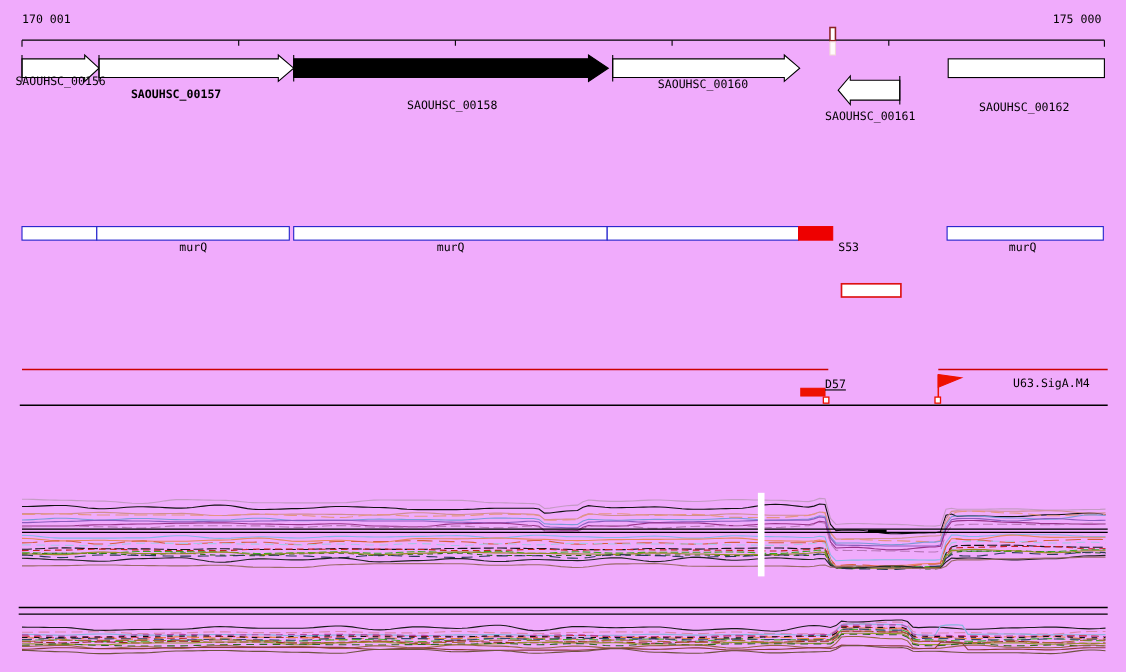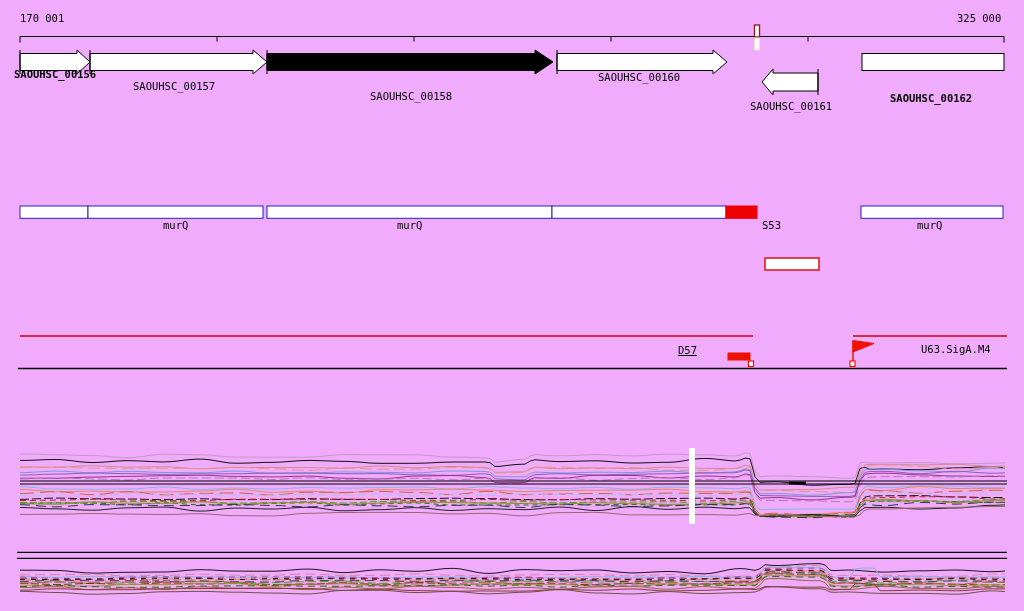--- a/index.html
+++ b/index.html
@@ -101,27 +101,27 @@
         <polyline points="20,583.1 25,583.1 30,582.9 35,582.7 40,582.5 45,582.3 50,582.1 55,582.1 60,582.1 65,582.1 70,582.1 75,582.2 80,582.2 85,582.2 90,582.2 95,582.2 100,582.2 105,582.2 110,582.2 115,582.2 120,582.2 125,582.2 130,582.2 135,582.2 140,582.3 145,582.3 150,582.3 155,582.4 160,582.4 165,582.4 170,582.4 175,582.3 180,582.1 185,582.0 190,581.9 195,581.8 200,581.8 205,581.8 210,581.8 215,581.9 220,582.0 225,582.1 230,582.2 235,582.2 240,582.3 245,582.5 250,582.9 255,583.4 260,583.8 265,584.2 270,584.4 275,584.4 280,584.4 285,584.4 290,584.4 295,584.4 300,584.4 305,584.4 310,584.4 315,584.3 320,584.0 325,583.8 330,583.5 335,583.2 340,583.1 345,583.0 350,583.1 355,583.2 360,583.4 365,583.6 370,583.8 375,583.9 380,583.9 385,583.9 390,583.9 395,583.9 400,584.0 405,584.0 410,584.0 415,584.0 420,583.9 425,583.7 430,583.3 435,582.9 440,582.5 445,582.2 450,582.0 455,582.0 460,582.1 465,582.1 470,582.2 475,582.2 480,582.3 485,582.3 490,582.3 495,582.4 500,582.7 505,583.0 510,583.3 515,583.6 520,583.8 525,583.8 530,583.7 535,583.4 540,583.0 545,582.6 550,582.2 555,581.9 560,581.8 565,581.9 570,582.1 575,582.3 580,582.6 585,582.8 590,583.0 595,583.1 600,583.1 605,583.2 610,583.4 615,583.7 620,583.9 625,584.0 630,584.1 635,584.1 640,583.9 645,583.6 650,583.2 655,582.8 660,582.5 665,582.3 670,582.3 675,582.4 680,582.7 685,583.1 690,583.4 695,583.7 700,583.9 705,584.0 710,583.8 715,583.5 720,583.1 725,582.6 730,582.2 735,581.9 740,581.8 745,581.8 750,582.0 755,582.1 760,579.2 765,573.8 770,573.6 775,573.7 780,573.7 785,573.8 790,574.0 795,574.2 800,574.4 805,574.6 810,574.7 815,574.7 820,574.6 825,576.4 830,582.4 835,583.3 840,583.2 845,583.1 850,583.1 855,583.2 860,583.4 865,583.6 870,583.9 875,584.1 880,584.2 885,584.3 890,584.1 895,583.9 900,583.6 905,583.3 910,583.0 915,582.7 920,582.7 925,582.7 930,583.0 935,583.3 940,583.6 945,583.9 950,584.1 955,584.2 960,584.2 965,583.9 970,583.4 975,582.9 980,582.4 985,582.0 990,581.8 995,581.8 1000,581.9 1005,582.2" fill="none" stroke="#a86632" stroke-width="1" stroke-dasharray="12 5"></polyline>
         <polyline points="20,579.6 25,579.6 30,579.5 35,579.5 40,579.4 45,579.4 50,579.4 55,579.4 60,579.3 65,579.3 70,579.3 75,579.2 80,579.2 85,579.1 90,579.1 95,579.1 100,579.0 105,578.9 110,578.8 115,578.7 120,578.6 125,578.5 130,578.5 135,578.5 140,578.4 145,578.4 150,578.3 155,578.3 160,578.3 165,578.3 170,578.3 175,578.2 180,578.2 185,578.2 190,578.2 195,578.2 200,578.2 205,578.3 210,578.5 215,578.7 220,579.1 225,579.4 230,579.6 235,579.7 240,579.6 245,579.5 250,579.3 255,579.1 260,578.9 265,578.7 270,578.6 275,578.6 280,578.5 285,578.4 290,578.3 295,578.2 300,578.1 305,578.0 310,578.0 315,578.1 320,578.2 325,578.4 330,578.6 335,578.7 340,578.8 345,578.8 350,578.9 355,578.9 360,579.0 365,579.1 370,579.1 375,579.2 380,579.2 385,579.2 390,579.2 395,579.1 400,579.1 405,579.0 410,579.0 415,579.0 420,578.9 425,578.8 430,578.7 435,578.5 440,578.3 445,578.2 450,578.1 455,578.1 460,578.2 465,578.3 470,578.4 475,578.5 480,578.6 485,578.7 490,578.7 495,578.8 500,578.9 505,579.1 510,579.3 515,579.5 520,579.6 525,579.6 530,579.6 535,579.6 540,579.6 545,579.6 550,579.6 555,579.6 560,579.6 565,579.6 570,579.6 575,579.7 580,579.8 585,579.8 590,579.9 595,579.9 600,579.9 605,579.8 610,579.8 615,579.8 620,579.7 625,579.7 630,579.7 635,579.7 640,579.7 645,579.7 650,579.8 655,579.8 660,579.9 665,579.9 670,579.9 675,579.8 680,579.7 685,579.4 690,579.2 695,579.1 700,578.9 705,578.9 710,578.9 715,578.7 720,578.6 725,578.4 730,578.3 735,578.2 740,578.1 745,578.2 750,578.3 755,578.5 760,575.6 765,570.2 770,570.1 775,570.2 780,570.2 785,570.2 790,570.2 795,570.2 800,570.3 805,570.3 810,570.3 815,570.3 820,570.2 825,572.1 830,578.1 835,578.9 840,578.8 845,578.7 850,578.7 855,578.8 860,578.9 865,579.0 870,579.1 875,579.2 880,579.3 885,579.3 890,579.3 895,579.4 900,579.4 905,579.5 910,579.6 915,579.6 920,579.7 925,579.6 930,579.5 935,579.3 940,579.0 945,578.8 950,578.7 955,578.6 960,578.6 965,578.8 970,579.0 975,579.3 980,579.5 985,579.7 990,579.8 995,579.8 1000,579.7 1005,579.5" fill="none" stroke="#101010" stroke-width="1" stroke-dasharray="5 6"></polyline>
         <polyline points="20,586.6 25,586.5 30,586.4 35,586.1 40,585.8 45,585.6 50,585.4 55,585.3 60,585.3 65,585.5 70,585.7 75,586.1 80,586.3 85,586.6 90,586.7 95,586.7 100,586.8 105,586.9 110,587.0 115,587.2 120,587.3 125,587.4 130,587.4 135,587.4 140,587.3 145,587.3 150,587.2 155,587.2 160,587.2 165,587.2 170,587.1 175,586.9 180,586.7 185,586.5 190,586.3 195,586.1 200,586.1 205,586.1 210,586.0 215,586.0 220,585.9 225,585.9 230,585.9 235,585.8 240,585.8 245,585.8 250,585.8 255,585.8 260,585.7 265,585.7 270,585.7 275,585.7 280,585.8 285,585.8 290,585.9 295,586.0 300,586.1 305,586.2 310,586.2 315,586.2 320,586.2 325,586.2 330,586.2 335,586.3 340,586.3 345,586.3 350,586.3 355,586.2 360,586.1 365,586.1 370,586.0 375,586.0 380,585.9 385,585.9 390,585.9 395,585.8 400,585.8 405,585.7 410,585.7 415,585.6 420,585.6 425,585.5 430,585.4 435,585.2 440,585.1 445,584.9 450,584.9 455,584.9 460,585.0 465,585.2 470,585.5 475,585.8 480,586.0 485,586.1 490,586.1 495,586.0 500,585.9 505,585.6 510,585.4 515,585.2 520,585.1 525,585.1 530,585.2 535,585.5 540,585.9 545,586.4 550,586.8 555,587.0 560,587.1 565,587.0 570,586.8 575,586.3 580,585.9 585,585.4 590,585.1 595,585.0 600,585.0 605,585.2 610,585.4 615,585.7 620,586.0 625,586.2 630,586.3 635,586.3 640,586.2 645,586.0 650,585.8 655,585.6 660,585.4 665,585.3 670,585.3 675,585.3 680,585.3 685,585.2 690,585.2 695,585.2 700,585.2 705,585.2 710,585.2 715,585.2 720,585.3 725,585.4 730,585.4 735,585.5 740,585.5 745,585.5 750,585.5 755,585.5 760,582.4 765,576.8 770,576.6 775,576.6 780,576.6 785,576.6 790,576.7 795,576.8 800,577.0 805,577.0 810,577.1 815,577.1 820,577.2 825,579.3 830,585.6 835,586.7 840,586.9 845,587.0 850,587.0 855,586.8 860,586.5 865,586.0 870,585.6 875,585.2 880,584.9 885,584.9 890,585.0 895,585.4 900,585.8 905,586.3 910,586.8 915,587.1 920,587.2 925,587.1 930,587.0 935,586.9 940,586.7 945,586.6 950,586.5 955,586.4 960,586.4 965,586.5 970,586.7 975,586.8 980,587.0 985,587.1 990,587.1 995,587.1 1000,587.1 1005,587.1" fill="none" stroke="#2e6622" stroke-width="1" stroke-dasharray="7 5"></polyline>
         <polyline points="20,587.6 25,587.6 30,587.5 35,587.3 40,587.1 45,586.9 50,586.8 55,586.7 60,586.8 65,587.1 70,587.7 75,588.3 80,588.9 85,589.4 90,589.6 95,589.6 100,589.4 105,589.1 110,588.7 115,588.4 120,588.0 125,587.9 130,587.8 135,588.0 140,588.3 145,588.6 150,588.9 155,589.3 160,589.4 165,589.5 170,589.3 175,588.9 180,588.4 185,587.8 190,587.3 195,587.0 200,586.9 205,586.9 210,587.1 215,587.4 220,587.7 225,587.9 230,588.1 235,588.2 240,588.2 245,588.2 250,588.1 255,588.0 260,587.9 265,587.8 270,587.8 275,587.8 280,588.0 285,588.3 290,588.7 295,589.1 300,589.4 305,589.6 310,589.6 315,589.4 320,589.0 325,588.5 330,587.9 335,587.5 340,587.2 345,587.1 350,587.2 355,587.5 360,587.9 365,588.3 370,588.7 375,588.9 380,589.0 385,588.9 390,588.5 395,588.0 400,587.4 405,586.8 410,586.4 415,586.2 420,586.2 425,586.4 430,586.6 435,586.9 440,587.1 445,587.3 450,587.4 455,587.4 460,587.6 465,587.9 470,588.3 475,588.8 480,589.1 485,589.3 490,589.3 495,589.1 500,588.8 505,588.4 510,588.0 515,587.7 520,587.4 525,587.4 530,587.5 535,587.7 540,588.1 545,588.5 550,588.8 555,589.0 560,589.1 565,589.0 570,588.7 575,588.3 580,587.8 585,587.4 590,587.1 595,587.0 600,586.9 605,586.9 610,586.8 615,586.6 620,586.5 625,586.4 630,586.3 635,586.4 640,586.7 645,587.2 650,587.8 655,588.4 660,588.9 665,589.2 670,589.2 675,589.0 680,588.6 685,588.0 690,587.5 695,587.0 700,586.7 705,586.6 710,586.8 715,587.1 720,587.5 725,588.0 730,588.4 735,588.7 740,588.8 745,588.7 750,588.6 755,588.3 760,584.9 765,579.1 770,578.6 775,578.6 780,578.6 785,578.9 790,579.3 795,579.7 800,580.2 805,580.5 810,580.7 815,580.7 820,580.7 825,582.6 830,588.7 835,589.6 840,589.5 845,589.5 850,589.5 855,589.2 860,588.7 865,588.1 870,587.4 875,586.9 880,586.5 885,586.4 890,586.5 895,586.8 900,587.2 905,587.7 910,588.0 915,588.3 920,588.4 925,588.4 930,588.5 935,588.5 940,588.6 945,588.7 950,588.8 955,588.8 960,588.7 965,588.5 970,588.0 975,587.5 980,587.1 985,586.7 990,586.5 995,586.5 1000,586.8 1005,587.2" fill="none" stroke="#97663f" stroke-width="1"></polyline>
         <polyline points="20,590.3 25,590.2 30,590.0 35,589.7 40,589.4 45,589.1 50,588.9 55,588.8 60,588.8 65,588.9 70,589.1 75,589.3 80,589.5 85,589.6 90,589.7 95,589.7 100,589.7 105,589.7 110,589.7 115,589.7 120,589.7 125,589.7 130,589.7 135,589.6 140,589.5 145,589.3 150,589.0 155,588.9 160,588.7 165,588.7 170,588.7 175,588.7 180,588.6 185,588.6 190,588.5 195,588.5 200,588.5 205,588.5 210,588.5 215,588.5 220,588.5 225,588.5 230,588.5 235,588.5 240,588.5 245,588.5 250,588.5 255,588.5 260,588.5 265,588.5 270,588.5 275,588.5 280,588.5 285,588.5 290,588.5 295,588.5 300,588.5 305,588.5 310,588.5 315,588.7 320,589.0 325,589.4 330,589.8 335,590.1 340,590.3 345,590.4 350,590.3 355,590.1 360,589.9 365,589.6 370,589.3 375,589.2 380,589.1 385,589.2 390,589.4 395,589.7 400,590.0 405,590.3 410,590.5 415,590.6 420,590.6 425,590.7 430,590.8 435,590.9 440,591.1 445,591.2 450,591.2 455,591.2 460,591.2 465,591.1 470,591.1 475,591.0 480,591.0 485,591.0 490,591.0 495,591.0 500,591.0 505,591.0 510,591.0 515,591.0 520,591.1 525,591.1 530,590.9 535,590.7 540,590.4 545,590.0 550,589.7 555,589.5 560,589.4 565,589.4 570,589.5 575,589.7 580,589.9 585,590.1 590,590.2 595,590.3 600,590.2 605,590.1 610,589.9 615,589.6 620,589.3 625,589.1 630,589.0 635,589.0 640,589.2 645,589.6 650,590.0 655,590.4 660,590.8 665,591.0 670,591.0 675,591.0 680,590.8 685,590.7 690,590.5 695,590.4 700,590.3 705,590.3 710,590.2 715,590.0 720,589.7 725,589.4 730,589.2 735,589.0 740,588.9 745,589.0 750,589.2 755,589.6 760,588.6 765,586.5 770,586.6 775,586.7 780,586.7 785,586.8 790,586.9 795,587.0 800,587.1 805,587.1 810,587.2 815,587.2 820,587.0 825,587.5 830,589.8 835,589.8 840,589.5 845,589.3 850,589.3 855,583.9 860,583.6 865,583.9 870,584.3 875,585.0 880,590.7 885,590.7 890,590.7 895,590.6 900,590.5 905,590.3 910,590.2 915,590.1 920,590.0 925,590.1 930,590.2 935,590.3 940,590.5 945,590.6 950,590.8 955,590.8 960,590.7 965,590.5 970,590.1 975,589.7 980,589.3 985,589.0 990,588.8 995,588.8 1000,588.9 1005,588.9" fill="none" stroke="#8a3a3a" stroke-width="1"></polyline>
         <polyline points="20,591.3 25,591.4 30,591.5 35,591.8 40,592.0 45,592.2 50,592.4 55,592.5 60,592.5 65,592.7 70,593.0 75,593.4 80,593.8 85,594.1 90,594.2 95,594.2 100,594.2 105,594.0 110,593.9 115,593.7 120,593.6 125,593.5 130,593.5 135,593.4 140,593.1 145,592.7 150,592.3 155,592.0 160,591.8 165,591.8 170,591.7 175,591.7 180,591.6 185,591.5 190,591.4 195,591.4 200,591.4 205,591.4 210,591.5 215,591.7 220,591.9 225,592.0 230,592.2 235,592.2 240,592.2 245,592.3 250,592.5 255,592.7 260,592.8 265,593.0 270,593.0 275,593.1 280,593.1 285,593.3 290,593.5 295,593.7 300,593.8 305,593.9 310,593.9 315,593.6 320,593.0 325,592.3 330,591.5 335,590.9 340,590.5 345,590.4 350,590.4 355,590.3 360,590.3 365,590.3 370,590.3 375,590.3 380,590.3 385,590.4 390,590.7 395,591.1 400,591.6 405,592.1 410,592.4 415,592.5 420,592.5 425,592.4 430,592.2 435,591.9 440,591.7 445,591.5 450,591.4 455,591.4 460,591.7 465,592.1 470,592.6 475,593.1 480,593.6 485,593.8 490,593.8 495,593.7 500,593.4 505,593.1 510,592.8 515,592.5 520,592.3 525,592.2 530,592.1 535,591.7 540,591.2 545,590.6 550,590.1 555,589.8 560,589.7 565,589.8 570,590.2 575,590.9 580,591.6 585,592.3 590,592.7 595,593.0 600,593.0 605,593.1 610,593.3 615,593.5 620,593.7 625,593.9 630,593.9 635,593.9 640,593.7 645,593.3 650,592.8 655,592.3 660,591.9 665,591.6 670,591.6 675,591.8 680,592.1 685,592.5 690,592.9 695,593.3 700,593.5 705,593.5 710,593.5 715,593.3 720,593.2 725,593.0 730,592.8 735,592.7 740,592.6 745,592.5 750,592.3 755,592.0 760,590.2 765,587.3 770,586.9 775,586.8 780,586.9 785,587.1 790,587.5 795,587.9 800,588.3 805,588.6 810,588.8 815,588.8 820,588.7 825,589.5 830,592.0 835,592.3 840,592.1 845,592.0 850,592.0 855,592.2 860,592.4 865,592.7 870,593.0 875,593.2 880,593.4 885,593.4 890,593.4 895,593.4 900,593.4 905,593.4 910,593.4 915,593.4 920,593.4 925,593.4 930,593.5 935,593.7 940,593.8 945,594.0 950,594.1 955,594.2 960,594.1 965,593.7 970,593.1 975,592.4 980,591.7 985,591.2 990,590.9 995,590.9 1000,591.2 1005,591.6" fill="none" stroke="#6f5240" stroke-width="1"></polyline>
       </g>
   </svg>
   <div id="labels">
     <div class="lbl" style="left:20px;top:13px">170 001</div>
-    <div class="lbl" style="left:957px;top:13px">325 000</div>
-  <div class="lbl" style="left: 14px; top: 69px; font-weight: bold;">SAOUHSC_00156</div>
-      <div class="lbl" style="left: 133px; top: 81px;">SAOUHSC_00157</div>
+    <div class="lbl" style="left:957px;top:13px">175 000</div>
+  <div class="lbl" style="left: 14px; top: 69px;">SAOUHSC_00156</div>
+      <div class="lbl" style="left: 119px; top: 81px; font-weight: bold;">SAOUHSC_00157</div>
       <div class="lbl" style="left: 370px; top: 91px;">SAOUHSC_00158</div>
       <div class="lbl" style="left: 598px; top: 72px;">SAOUHSC_00160</div>
       <div class="lbl" style="left: 750px; top: 101px;">SAOUHSC_00161</div>
-      <div class="lbl" style="left: 890px; top: 93px; font-weight: bold;">SAOUHSC_00162</div>
+      <div class="lbl" style="left: 890px; top: 93px;">SAOUHSC_00162</div>
       <div class="lbl" style="left: 163px; top: 220px;">murQ</div>
       <div class="lbl" style="left: 397px; top: 220px;">murQ</div>
       <div class="lbl" style="left: 762px; top: 220px;">S53</div>
       <div class="lbl" style="left: 917px; top: 220px;">murQ</div>
-      <div class="lbl" style="left: 678px; top: 345px; text-decoration: underline;">D57</div>
+      <div class="lbl" style="left: 750px; top: 345px; text-decoration: underline;">D57</div>
       <div class="lbl" style="left: 877px; top: 344px; margin-left: 44px;">U63.SigA.M4</div>
     </div>
 </div>
 
 </body></html>

